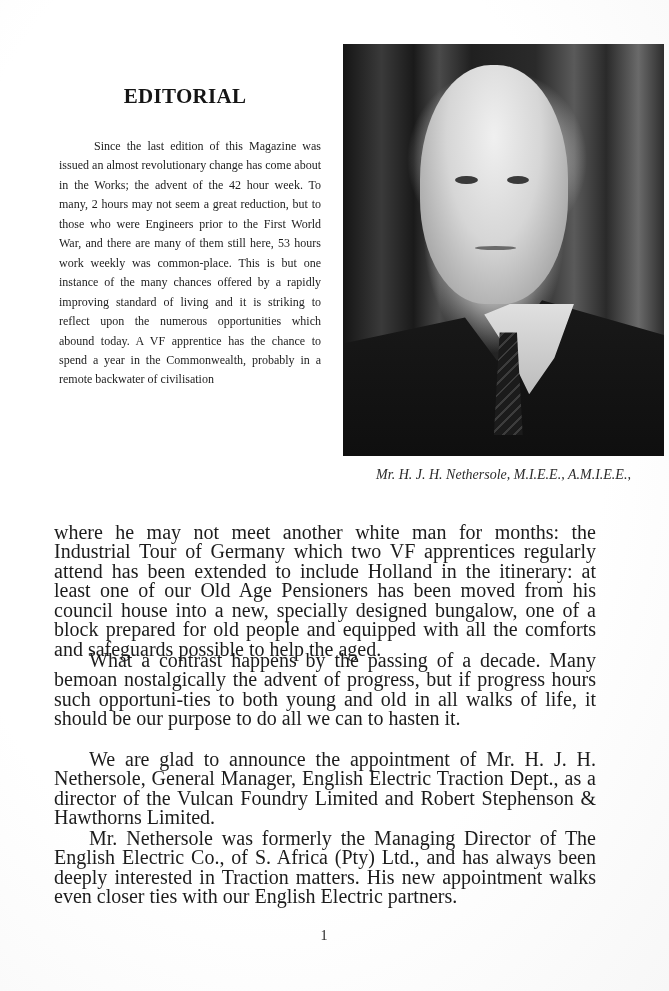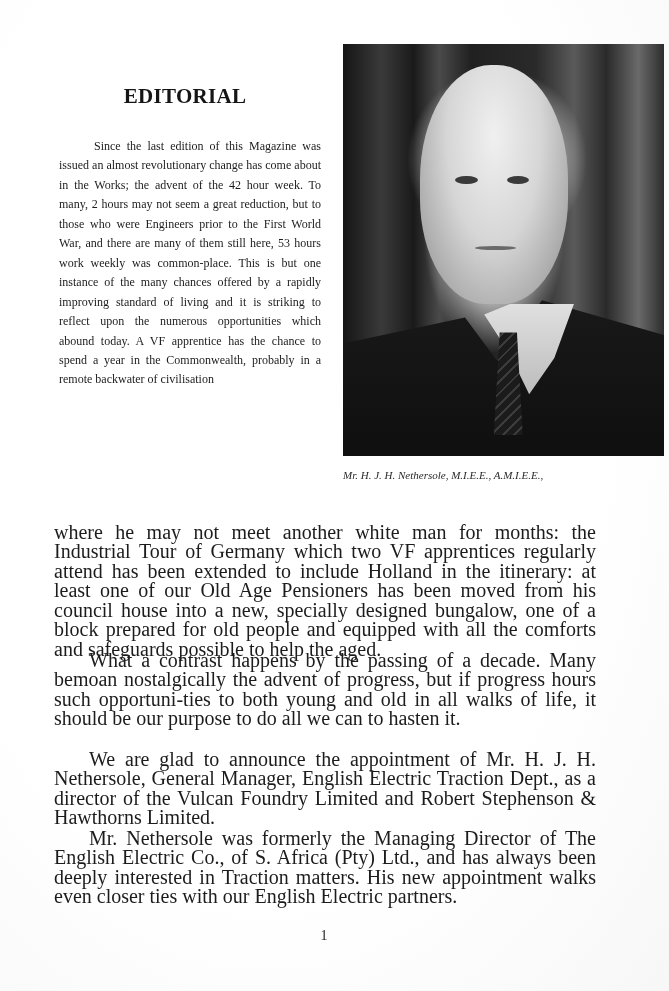--- a/index.html
+++ b/index.html
@@ -71,21 +71,22 @@
       background: #3a3a3a; border-radius: 50%;
     }
     .photo .eye.l { left: 35%; top: 32%; }
     .photo .eye.r { left: 51%; top: 32%; }
     .photo .mouth {
       position: absolute; left: 41%; top: 49%; width: 13%; height: 1%;
       background: #6a6a6a; border-radius: 50%;
     }
     .caption {
       position: absolute; left: 343px; width: 321px; top: 470px;
-      font-style: italic; font-size: 11px; line-height: 10px;
+      text-align: center;
+      font-style: italic; font-size: 14px; line-height: 10px;
       color: #2a2a2a;
     }
     .page-number {
       position: absolute; left: 314px; width: 20px; top: 928px;
       text-align: center; font-size: 14px; color: #1c1c1c;
     }
   </style>
 </head>
 <body>
 

